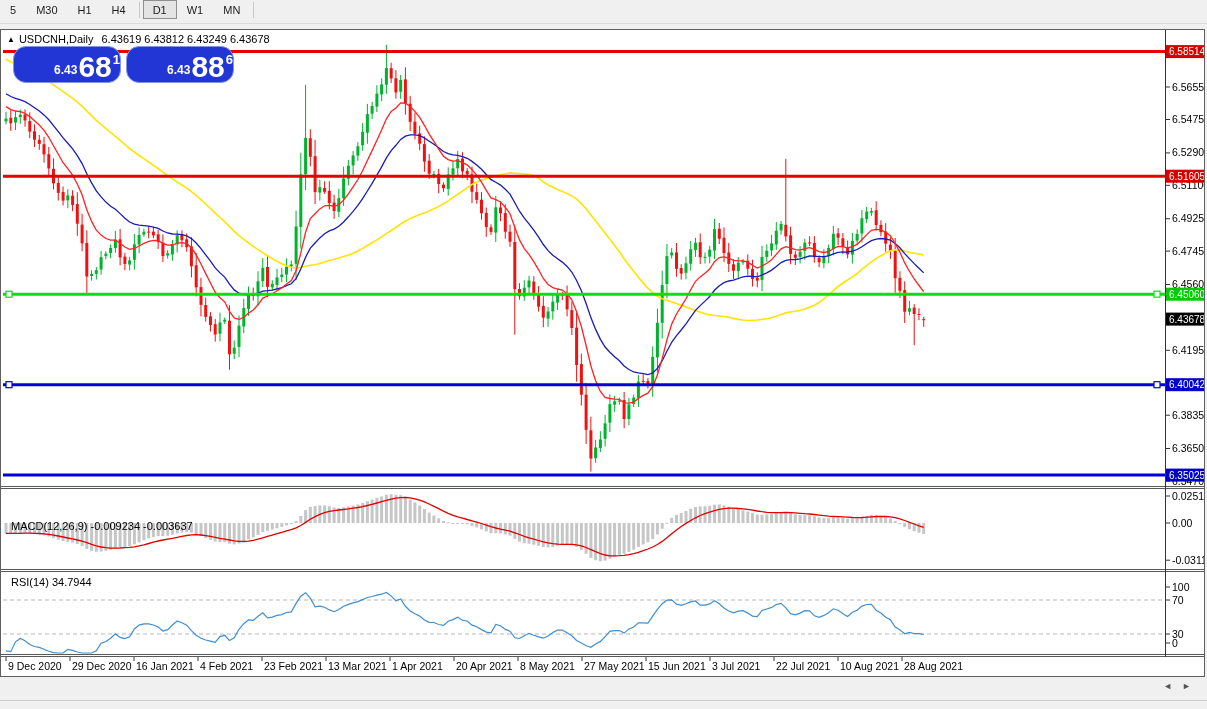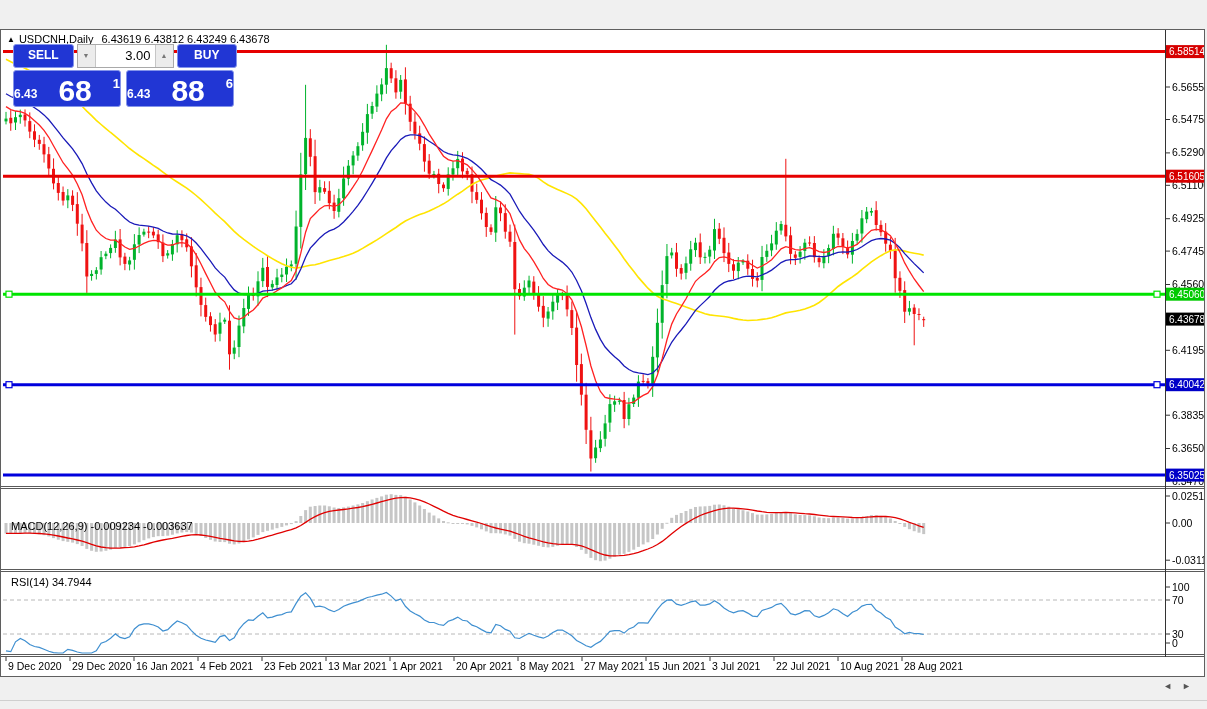--- a/index.html
+++ b/index.html
@@ -22,22 +22,22 @@
   .trade-panel{position:absolute;top:14px;left:12px;width:224px;}
   .tp-row1{display:flex;height:24px;}
   .sb-btn{width:62px;height:22px;background:#2136d4;border:1px solid #8494ea;border-radius:3px;
     color:#fff;font-size:12px;font-weight:bold;text-align:center;line-height:21px;}
   .vol-wrap{display:flex;margin:0 3px;height:22px;border:1px solid #a9a9a9;background:#fff;}
   .vol-btn{width:17px;background:#ececec;color:#777;font-size:7px;text-align:center;line-height:21px;}
   .vol-btn.dn{border-right:1px solid #c6c6c6;}
   .vol-btn.up{border-left:1px solid #c6c6c6;}
   .vol-val{width:55px;font-size:13px;color:#000;text-align:right;padding-right:4px;line-height:21px;}
   .tp-row2{display:flex;margin-top:2px;}
-  .price-box{width:108px;height:37px;background:#2136d4;border:1px solid #8494ea;border-radius:3px;
-    color:#fff;display:flex;align-items:flex-end;justify-content:space-between;box-sizing:border-box;padding-bottom:1px;}
+  .price-box{width:108px;height:37px;background:#2136d4;border:1px solid #8494ea;border-radius:13px;
+    color:#fff;display:flex;align-items:flex-end;justify-content:flex-end;box-sizing:border-box;padding-bottom:1px;}
   .price-box.sell{margin-right:5px;}
   .pb-base{font-size:12px;font-weight:bold;margin:0 1px 4px 0;}
   .pb-big{font-size:30px;line-height:28px;font-weight:bold;margin-top:20px;}
   .pb-sup{font-size:13px;font-weight:bold;margin:0 0 14px 1px;}
   
   .tabbar{position:absolute;top:677px;left:0;width:1207px;height:23px;background:#f0f0f0;}
   .tabs-inner{position:absolute;left:4px;top:1px;white-space:nowrap;}
   .tab{display:inline-block;font-size:11px;color:#222;padding:4px 13px 3px 13px;
     border-right:1px solid #bdbdbd;cursor:default;}
   .tab:last-child{border-right:1px solid #bdbdbd;}
@@ -48,20 +48,21 @@
     border-top:1px solid #cfcfcf;}
   
   .ax{font-family:"Liberation Sans",sans-serif;font-size:10.5px;fill:#000;}
   .tagtext{font-family:"Liberation Sans",sans-serif;font-size:10px;fill:#fff;}
   .plabel{font-family:"Liberation Sans",sans-serif;font-size:11px;fill:#000;}
 </style>
 </head>
 <body>
 
 <div class="screen">
+  <div class="toolbar" id="toolbar"><div class="tf-btn">5</div><div class="tf-btn">M30</div><div class="tf-btn">H1</div><div class="tf-btn">H4</div><div class="tf-sep"></div><div class="tf-btn active">D1</div><div class="tf-btn">W1</div><div class="tf-btn">MN</div><div class="tf-sep"></div></div>
 
   <div class="chart-window">
     <svg id="chart-svg" width="1203" height="646" viewBox="0 0 1203 646">
         <rect x="0" y="0" width="1203" height="646" fill="#ffffff"></rect>
         <g>
           <line x1="5" y1="81.9" x2="5" y2="94.4" stroke="#00b32c" stroke-width="1"></line>
           <rect x="3.5" y="88.6" width="3" height="2.8" fill="#00b32c"></rect>
           <line x1="9.754999999999999" y1="80.2" x2="9.754999999999999" y2="100.8" stroke="#ef1212" stroke-width="1"></line>
           <rect x="8.3" y="87.8" width="3" height="5.5" fill="#ef1212"></rect>
           <line x1="14.51" y1="81.0" x2="14.51" y2="100.0" stroke="#00b32c" stroke-width="1"></line>
@@ -758,29 +759,20 @@
           <line x1="901" y1="627" x2="901" y2="631" stroke="#333"></line>
           <text x="903" y="640" class="ax">28 Aug 2021</text>
         </g>
       </svg>
 
     <div class="chart-title">
       <span class="tri">▲</span><span class="sym">USDCNH,Daily</span><span>6.43619 6.43812 6.43249 6.43678</span>
     </div>
 
     <div class="trade-panel">
-      <div class="tp-row1">
-        <div class="sb-btn">SELL</div>
-        <div class="vol-wrap">
-          <div class="vol-btn dn">▼</div>
-          <div class="vol-val">3.00</div>
-          <div class="vol-btn up">▲</div>
-        </div>
-        <div class="sb-btn">BUY</div>
-      </div>
       <div class="tp-row2">
         <div class="price-box sell">
           <span class="pb-base">6.43</span>
           <span class="pb-big">68</span>
           <span class="pb-sup">1</span>
         </div>
         <div class="price-box buy">
           <span class="pb-base">6.43</span>
           <span class="pb-big">88</span>
           <span class="pb-sup">6</span>

